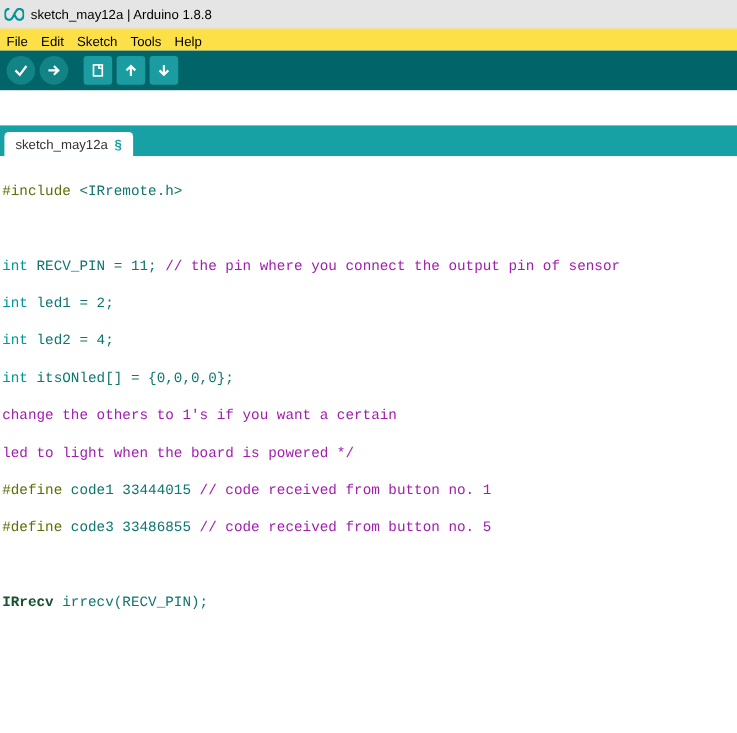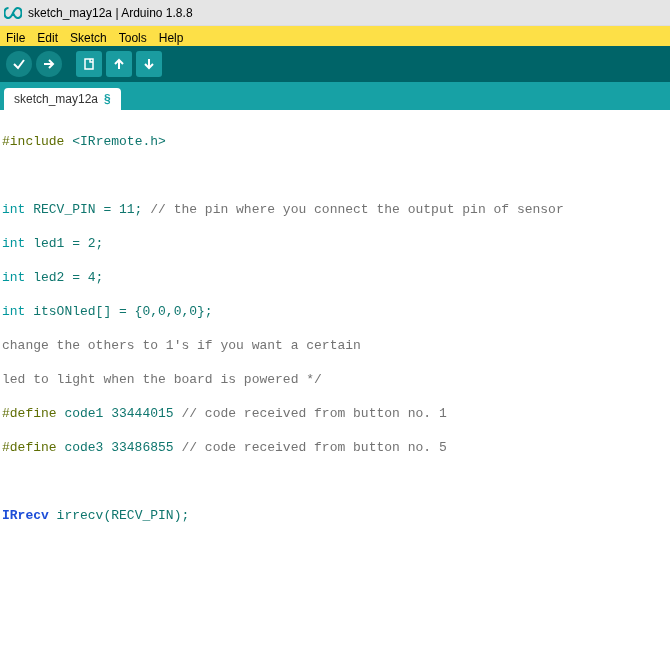--- a/index.html
+++ b/index.html
@@ -64,20 +64,21 @@
   }
   .toolbtn.round { border-radius: 50%; }
   .toolbtn.light { background: #1a9ca0; }
   .toolbtn svg { fill: #fff; stroke: #fff; }
   .tabbar {
     background: #17a1a5;
     height: 28px;
     display: flex;
     align-items: flex-end;
     padding: 0 4px;
+    margin-top: 32px;
   }
   .tab {
     background: #ffffff;
     border-top-left-radius: 4px;
     border-top-right-radius: 4px;
     padding: 4px 10px;
     font-size: 12px;
     color: #333;
     display: flex;
     align-items: center;
@@ -90,23 +91,23 @@
     padding: 6px 2px 6px 2px;
     font-family: Consolas, "Courier New", monospace;
     font-size: 13px;
     line-height: 17px;
     white-space: pre;
     overflow: hidden;
   }
   .l { display: block; }
   .c-pre    { color: #5e6d03; }
   .c-type   { color: #00979c; }
-  .c-com    { color: #737373; font-style: normal; }
+  .c-com    { color: #a21caf; font-style: normal; }
   .c-plain  { color: #0f766e; }
-  .c-std    { color: #1d4ed8; font-weight: bold; }
+  .c-std    { color: #14532d; font-weight: bold; }
 </style>
 </head>
 <body>
 
 <div class="titlebar">
   <span class="logo">
     <svg width="18" height="12" viewBox="0 0 18 12">
       <path d="M4.5 1 C2 1 0.5 3 0.5 6 C0.5 9 2 11 4.5 11 C7 11 8 8 9 6 C10 4 11 1 13.5 1 C16 1 17.5 3 17.5 6 C17.5 9 16 11 13.5 11 C11 11 10 8 9 6" fill="none" stroke="#00979c" stroke-width="2"></path>
     </svg>
   </span>

